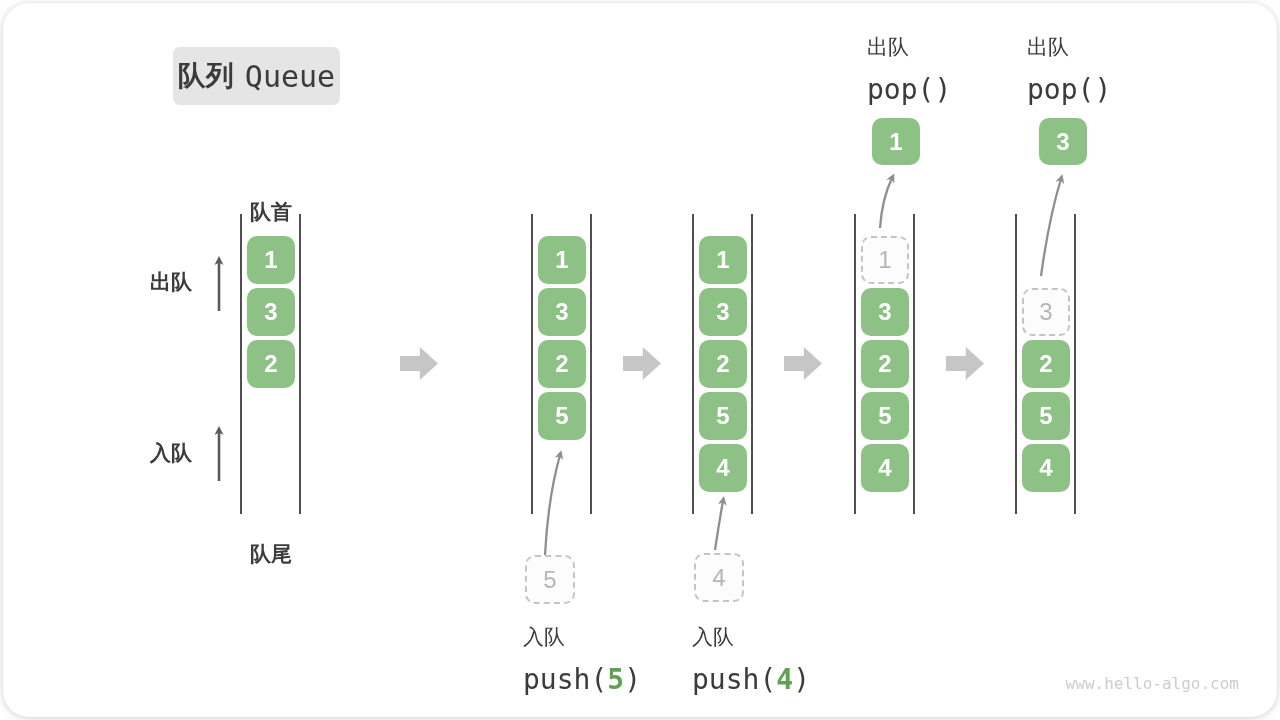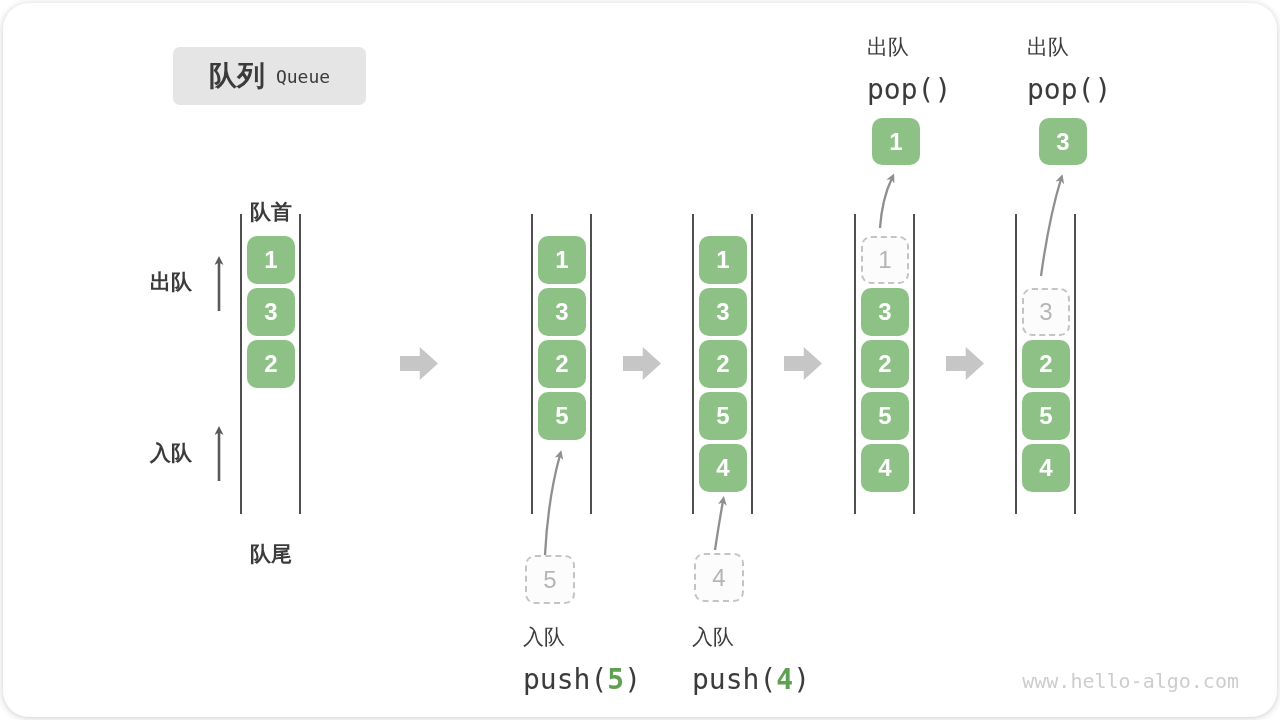--- a/index.html
+++ b/index.html
@@ -7,25 +7,25 @@
     --line-dark:#4f4f4f; --curve-arrow:#8f8f8f; --block-arrow:#c6c6c6;
     --ghost-border:#c4c4c4; --ghost-text:#b5b5b5; --title-bg:#e5e5e5;
     --watermark-gray:#cdcdcd;
   }
   *{margin:0;padding:0;box-sizing:border-box;}
   html,body{width:1280px;height:720px;background:#ffffff;overflow:hidden;
     font-family:"Liberation Sans",sans-serif;}
   .canvas{position:relative;width:1280px;height:720px;}
   .card{position:absolute;left:3px;top:3px;right:3px;bottom:3px;background:#ffffff;
     border-radius:26px;box-shadow:0 1px 7px rgba(0,0,0,0.20);}
-  .title-box{position:absolute;left:170px;top:44px;width:193px;height:58px;
+  .title-box{position:absolute;left:170px;top:44px;width:167px;height:58px;
     background:var(--title-bg);border-radius:7px;display:flex;align-items:center;
     justify-content:center;gap:11px;}
   .title-zh{font-size:28px;font-weight:700;color:var(--text-dark);}
-  .title-en{font-family:"DejaVu Sans Mono",monospace;font-size:18px;color:var(--text-dark);}
+  .title-en{font-family:"DejaVu Sans Mono",monospace;font-size:30px;color:var(--text-dark);}
   .side-label{position:absolute;color:var(--text-dark);font-weight:700;font-size:21px;
     white-space:nowrap;}
   .ctr{width:82px;text-align:center;}
   .channel{position:absolute;top:211px;width:61px;height:300px;
     border-left:2px solid var(--line-dark);border-right:2px solid var(--line-dark);}
   .box{position:absolute;left:5px;width:48px;height:48px;border-radius:10px;
     background:var(--box-green);color:#ffffff;font-weight:700;font-size:24px;
     display:flex;align-items:center;justify-content:center;}
   .r0{top:22px}.r1{top:74px}.r2{top:126px}.r3{top:178px}.r4{top:230px}
   .ghost{background:#fcfcfc;border:2px dashed var(--ghost-border);
@@ -37,21 +37,21 @@
     background:#fcfcfc;border:2px dashed var(--ghost-border);color:var(--ghost-text);
     font-size:24px;display:flex;align-items:center;justify-content:center;}
   .op-group{position:absolute;white-space:nowrap;}
   .op-label{font-size:21px;color:var(--text-dark);margin-bottom:12px;}
   .op-code{font-family:"DejaVu Sans Mono",monospace;font-size:28px;color:var(--text-dark);}
   .op-arg{color:var(--accent-green);font-weight:700;}
   .barrow{position:absolute;top:344px;width:38px;height:33px;background:var(--block-arrow);
     clip-path:polygon(0 27%,52% 27%,52% 0,100% 50%,52% 100%,52% 73%,0 73%);}
   .overlay{position:absolute;left:0;top:0;width:1280px;height:720px;pointer-events:none;}
   .watermark{position:absolute;right:38px;bottom:24px;
-    font-family:"DejaVu Sans Mono",monospace;font-size:20px;color:var(--watermark-gray);}
+    font-family:"DejaVu Sans Mono",monospace;font-size:16px;color:var(--watermark-gray);}
 </style>
 </head>
 <body>
 
 <div class="canvas">
   <div class="card">
 
     <div class="title-box">
       <span class="title-zh">队列</span>
       <span class="title-en">Queue</span>

